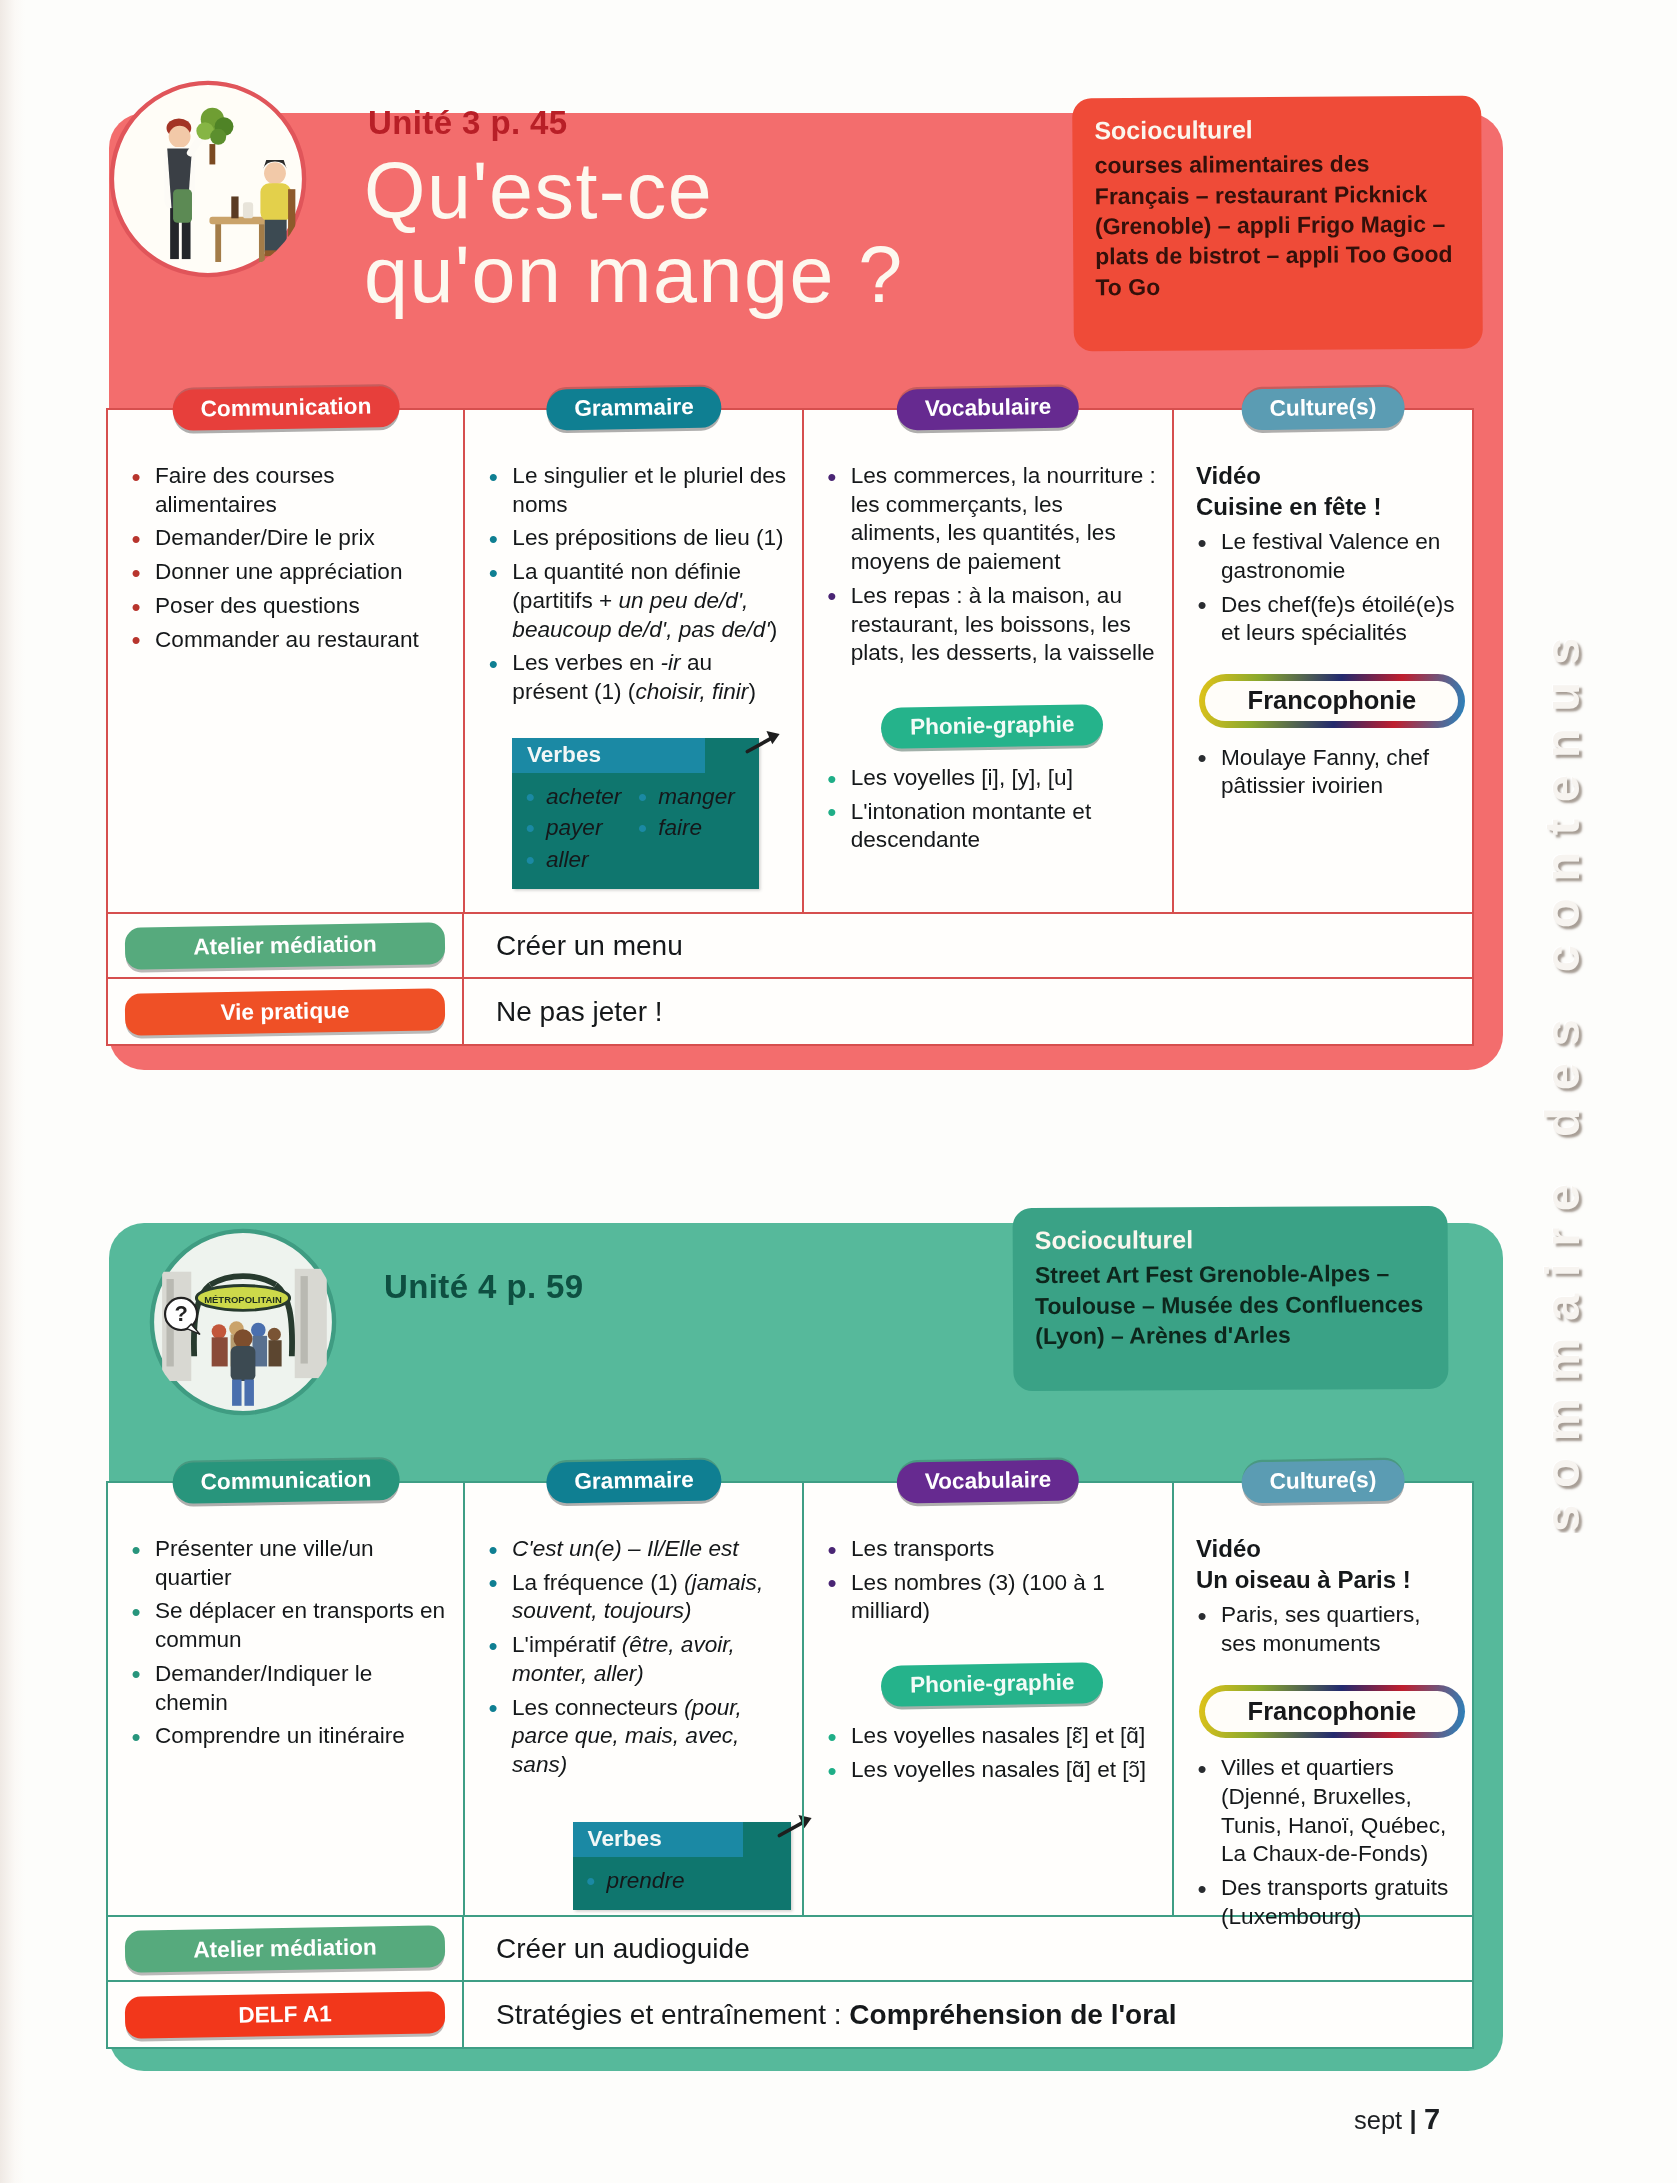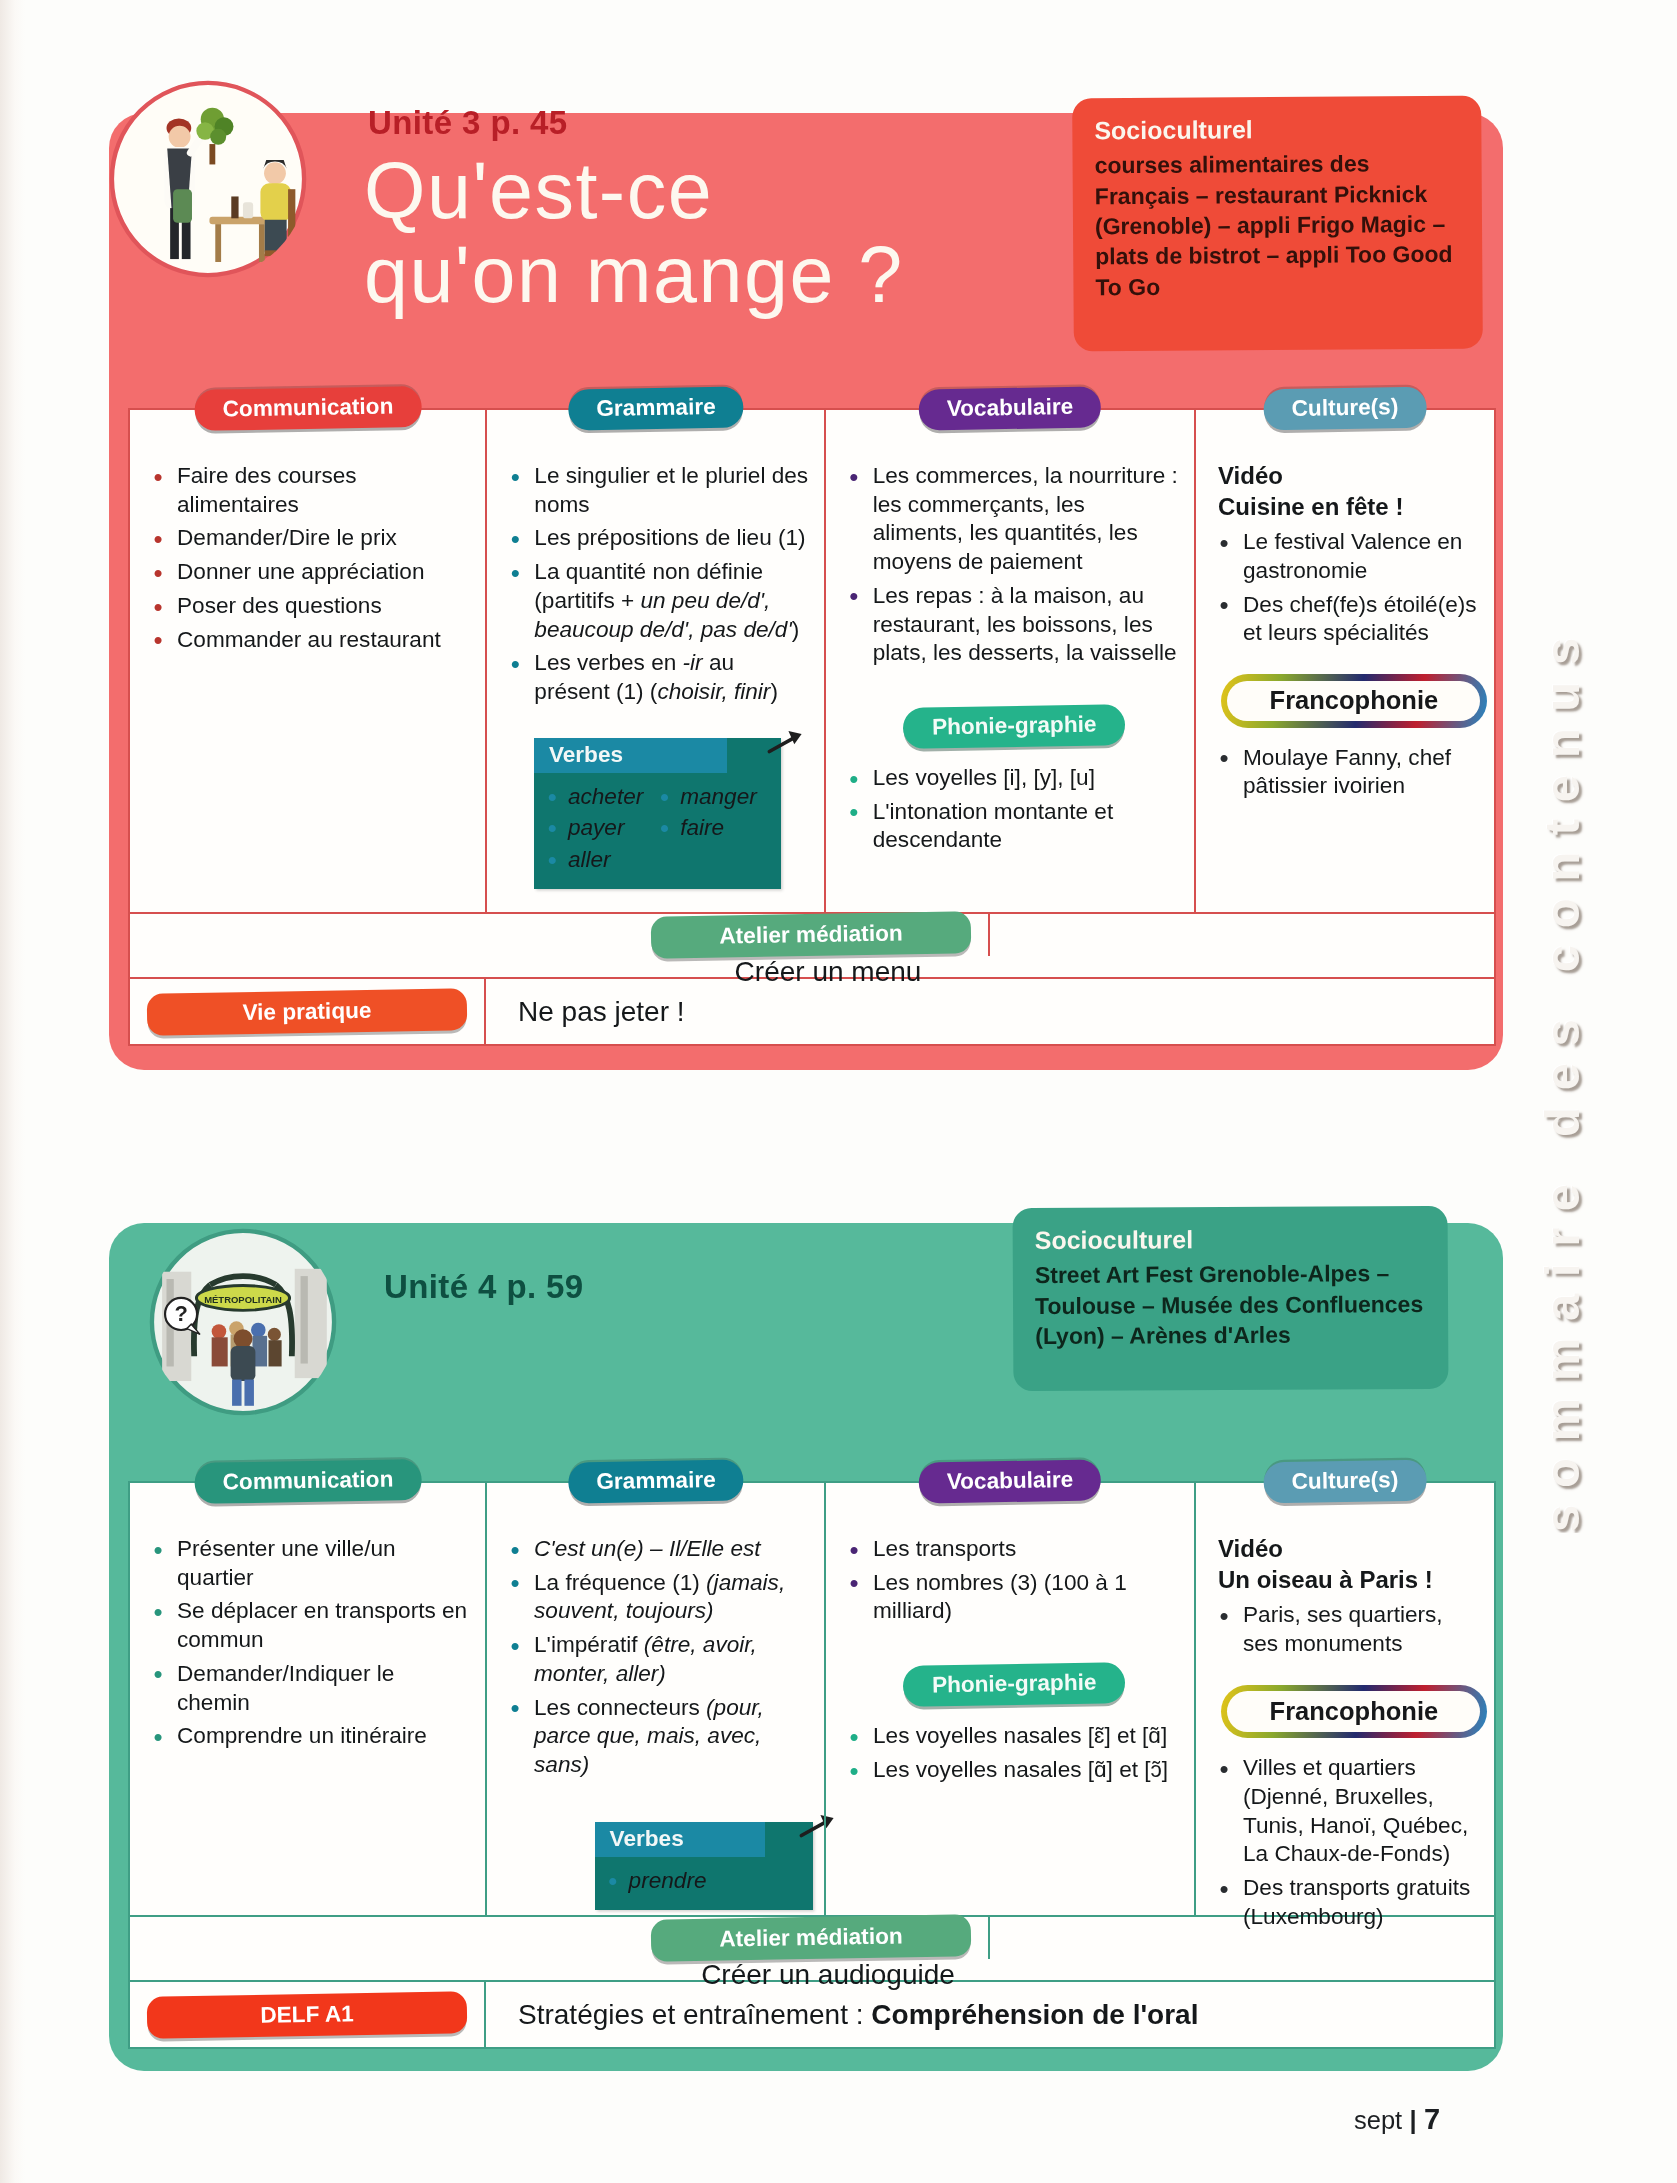--- a/index.html
+++ b/index.html
@@ -43,21 +43,21 @@
   .socio-body{font-size:23px;font-weight:bold;line-height:1.32;}
   .u3-socio .socio-body{color:#33100a;}
   .u4-socio .socio-body{color:#0d261c;}
 
   
   .circ{position:absolute;border-radius:50%;overflow:hidden;}
   .u3-circ{left:109px;top:80px;width:198px;height:198px;}
   .u4-circ{left:149px;top:1228px;width:188px;height:188px;}
 
   
-  .u-table{position:absolute;left:128px;width:1368px;background:#fffefc;box-sizing:border-box;}
+  .u-table{position:absolute;left:106px;width:1368px;background:#fffefc;box-sizing:border-box;}
   .u3-table{top:408px;border:2.2px solid #d64f4e;}
   .u4-table{top:1481px;border:2.2px solid #3f9e85;}
   .cols{display:flex;}
   .u3-table .cols{height:502px;}
   .u4-table .cols{height:432px;}
   .col{position:relative;box-sizing:border-box;padding:52px 13px 0 22px;}
   .u3-table .col + .col{border-left:2.2px solid #d64f4e;}
   .u4-table .col + .col{border-left:2.2px solid #3f9e85;}
   .c1{width:356px;} .c2{width:339px;} .c3{width:371px;} .c4{width:300px;}
 
@@ -105,21 +105,21 @@
   .cult-vtitle{font-size:24px;font-weight:bold;margin-bottom:7.3px;}
   .franco{margin:26px 0 16px 2.9px;width:253px;border-radius:32px;padding:6.5px;
     background:linear-gradient(100deg,#e3c419,#8aa82d 22%,#232a6e 52%,#bf1f2e 74%,#2587c2 100%);}
   .franco-inner{background:#fffdf9;border-radius:26px;text-align:center;
     font-size:25.5px;font-weight:bold;color:#17181a;padding:5.8px 7.3px;}
 
   
   .brow{display:flex;align-items:center;}
   .u3-table .brow{border-top:2.2px solid #d64f4e;}
   .u4-table .brow{border-top:2.2px solid #3f9e85;}
-  .brow-1{height:63px;flex-direction:column;} .brow-2{height:65px;}
+  .brow-1{height:63px;} .brow-2{height:65px;}
   .brow .bcell{width:356px;box-sizing:border-box;display:flex;align-items:center;
     justify-content:center;height:100%;}
   .u3-table .bcell{border-right:2.2px solid #d64f4e;}
   .u4-table .bcell{border-right:2.2px solid #3f9e85;}
   .badge{color:#fff;font-size:22.6px;font-weight:bold;text-align:center;width:320px;
     padding:8px 0;border-radius:16px;transform:rotate(-1deg);
     box-shadow:0 3.6px 0 -0.7px rgba(25,25,25,.3);}
   .badge-atelier{background:#56aa7d;}
   .badge-vie{background:#ef5026;}
   .badge-delf{background:#f2371b;}

